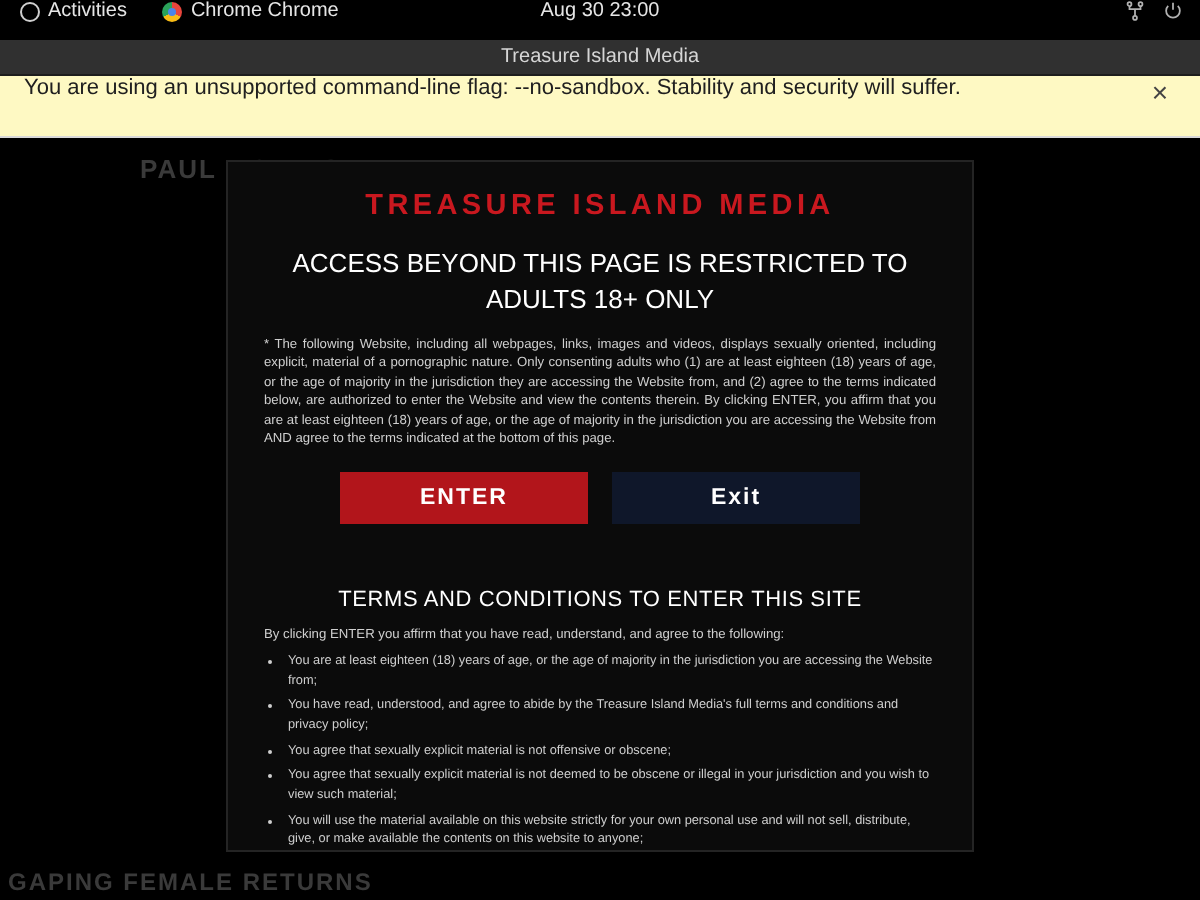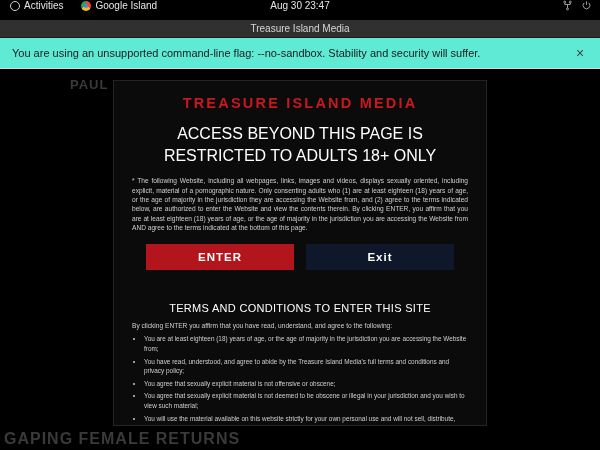--- a/index.html
+++ b/index.html
@@ -98,24 +98,24 @@
     background: #303030;
     border-bottom: 1px solid #1d1d1d;
     display: flex;
     align-items: center;
     justify-content: center;
     font-size: 10px;
     color: #d6d6d6;
   }
   .infobar {
     min-height: 30px;
-    background: #5eead4;
+    background: #fef9c3;
     color: #202020;
     display: flex;
-    align-items: center;
+    align-items: flex-start;
     padding: 0 12px;
     font-size: 11px;
     border-bottom: 1px solid #d9d9d9;
   }
   .infobar .msg { flex: 1; }
   .infobar .close-x {
     width: 16px; height: 16px;
     line-height: 16px;
     text-align: center;
     font-size: 14px;
@@ -132,21 +132,21 @@
   }
   .bg-text {
     position: absolute;
     color: #3a3a3a;
     font-weight: bold;
     letter-spacing: 1px;
     font-size: 13px;
     white-space: nowrap;
   }
   .bg-1 { left: 70px; top: 8px; }
-  .bg-2 { left: 4px; bottom: 2px; font-size: 16px; }
+  .bg-2 { left: 4px; bottom: 2px; font-size: 12px; }
 
   .modal {
     position: absolute;
     left: 113px;
     top: 11px;
     width: 374px;
     bottom: 24px;
     background: #0b0b0b;
     border: 1px solid #242424;
     padding: 8px 16px 6px;
@@ -156,40 +156,40 @@
   .brand {
     text-align: center;
     color: #c9181f;
     font-weight: bold;
     font-size: 14.5px;
     letter-spacing: 2.2px;
     margin: 6px 0 12px;
   }
   .restrict {
     text-align: center;
-    font-size: 16px;
+    font-size: 13px;
     line-height: 1.35;
     margin: 0 10px 10px;
     color: #ffffff;
   }
   .legal {
     font-size: 6.6px;
     line-height: 1.42;
     color: #cfcfcf;
     text-align: justify;
     margin: 0 2px 12px;
   }
   .btn-row {
     display: flex;
     justify-content: center;
     gap: 12px;
     margin-bottom: 14px;
   }
   .btn {
-    width: 148px;
+    width: 124px;
     padding: 7px 0;
     text-align: center;
     font-size: 11.5px;
     font-weight: bold;
     letter-spacing: 1px;
     color: #ffffff;
     border: none;
     cursor: pointer;
     font-family: "Liberation Sans", sans-serif;
   }
@@ -221,23 +221,23 @@
 </head>
 <body>
 
 <div class="topbar">
   <div class="activities">
     <span class="dot-icon"></span>
     <span>Activities</span>
   </div>
   <div class="chrome-item">
     <span class="chrome-icon"></span>
-    <span>Google Island</span>
-  </div>
-  <div class="clock">Aug 30  23:47</div>
+    <span>Chrome Chrome</span>
+  </div>
+  <div class="clock">Aug 30  23:00</div>
   <div class="tray">
     <span class="net-icon">
       <svg width="11" height="11" viewBox="0 0 16 16">
           <g fill="none" stroke="#d0d0d0" stroke-width="1.3">
             <circle cx="4" cy="3" r="1.4"></circle>
             <circle cx="12" cy="3" r="1.4"></circle>
             <circle cx="8" cy="13" r="1.4"></circle>
             <path d="M4 4.4v2.2h8V4.4M8 6.6v5"></path>
           </g>
         </svg>

